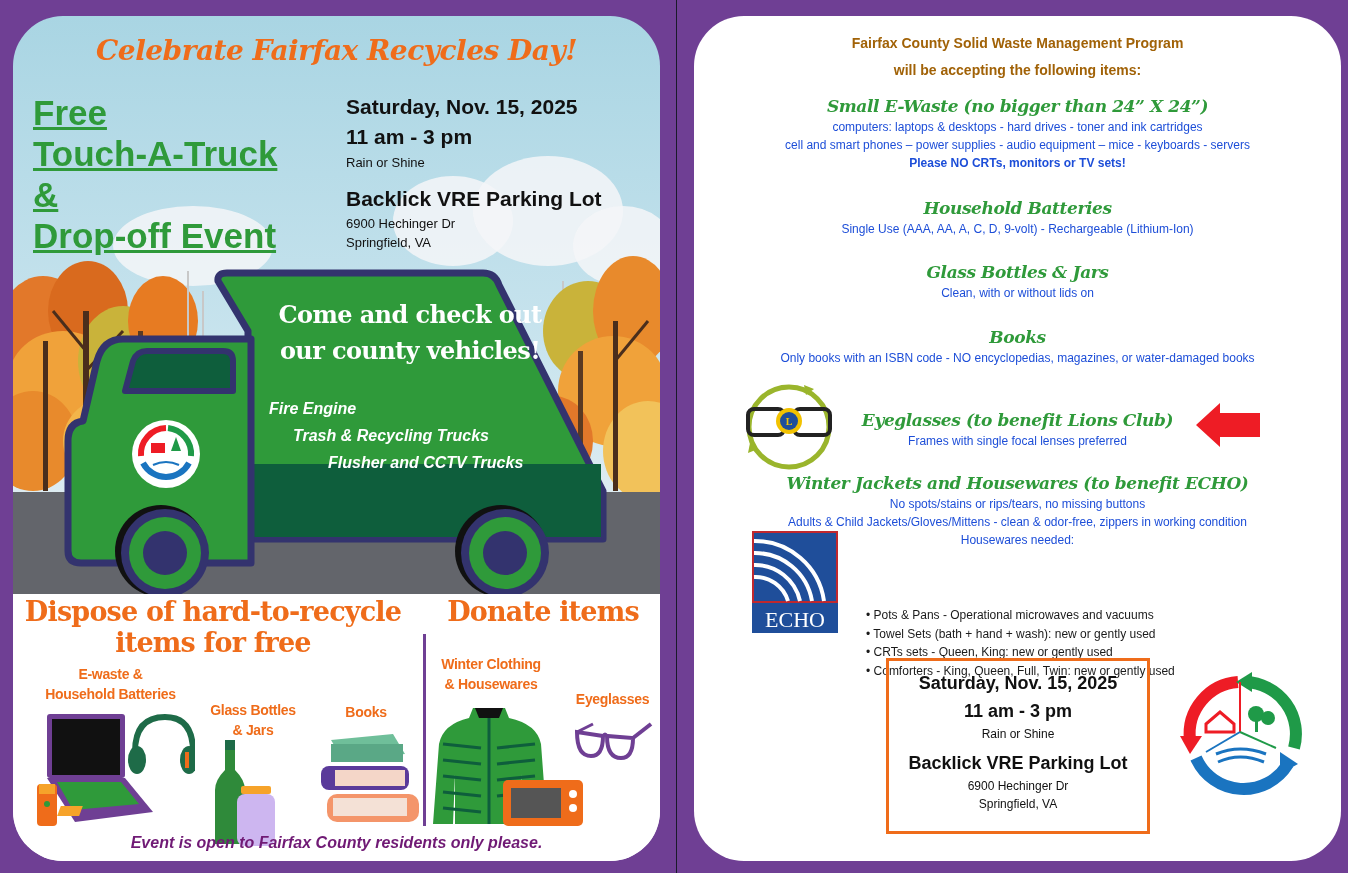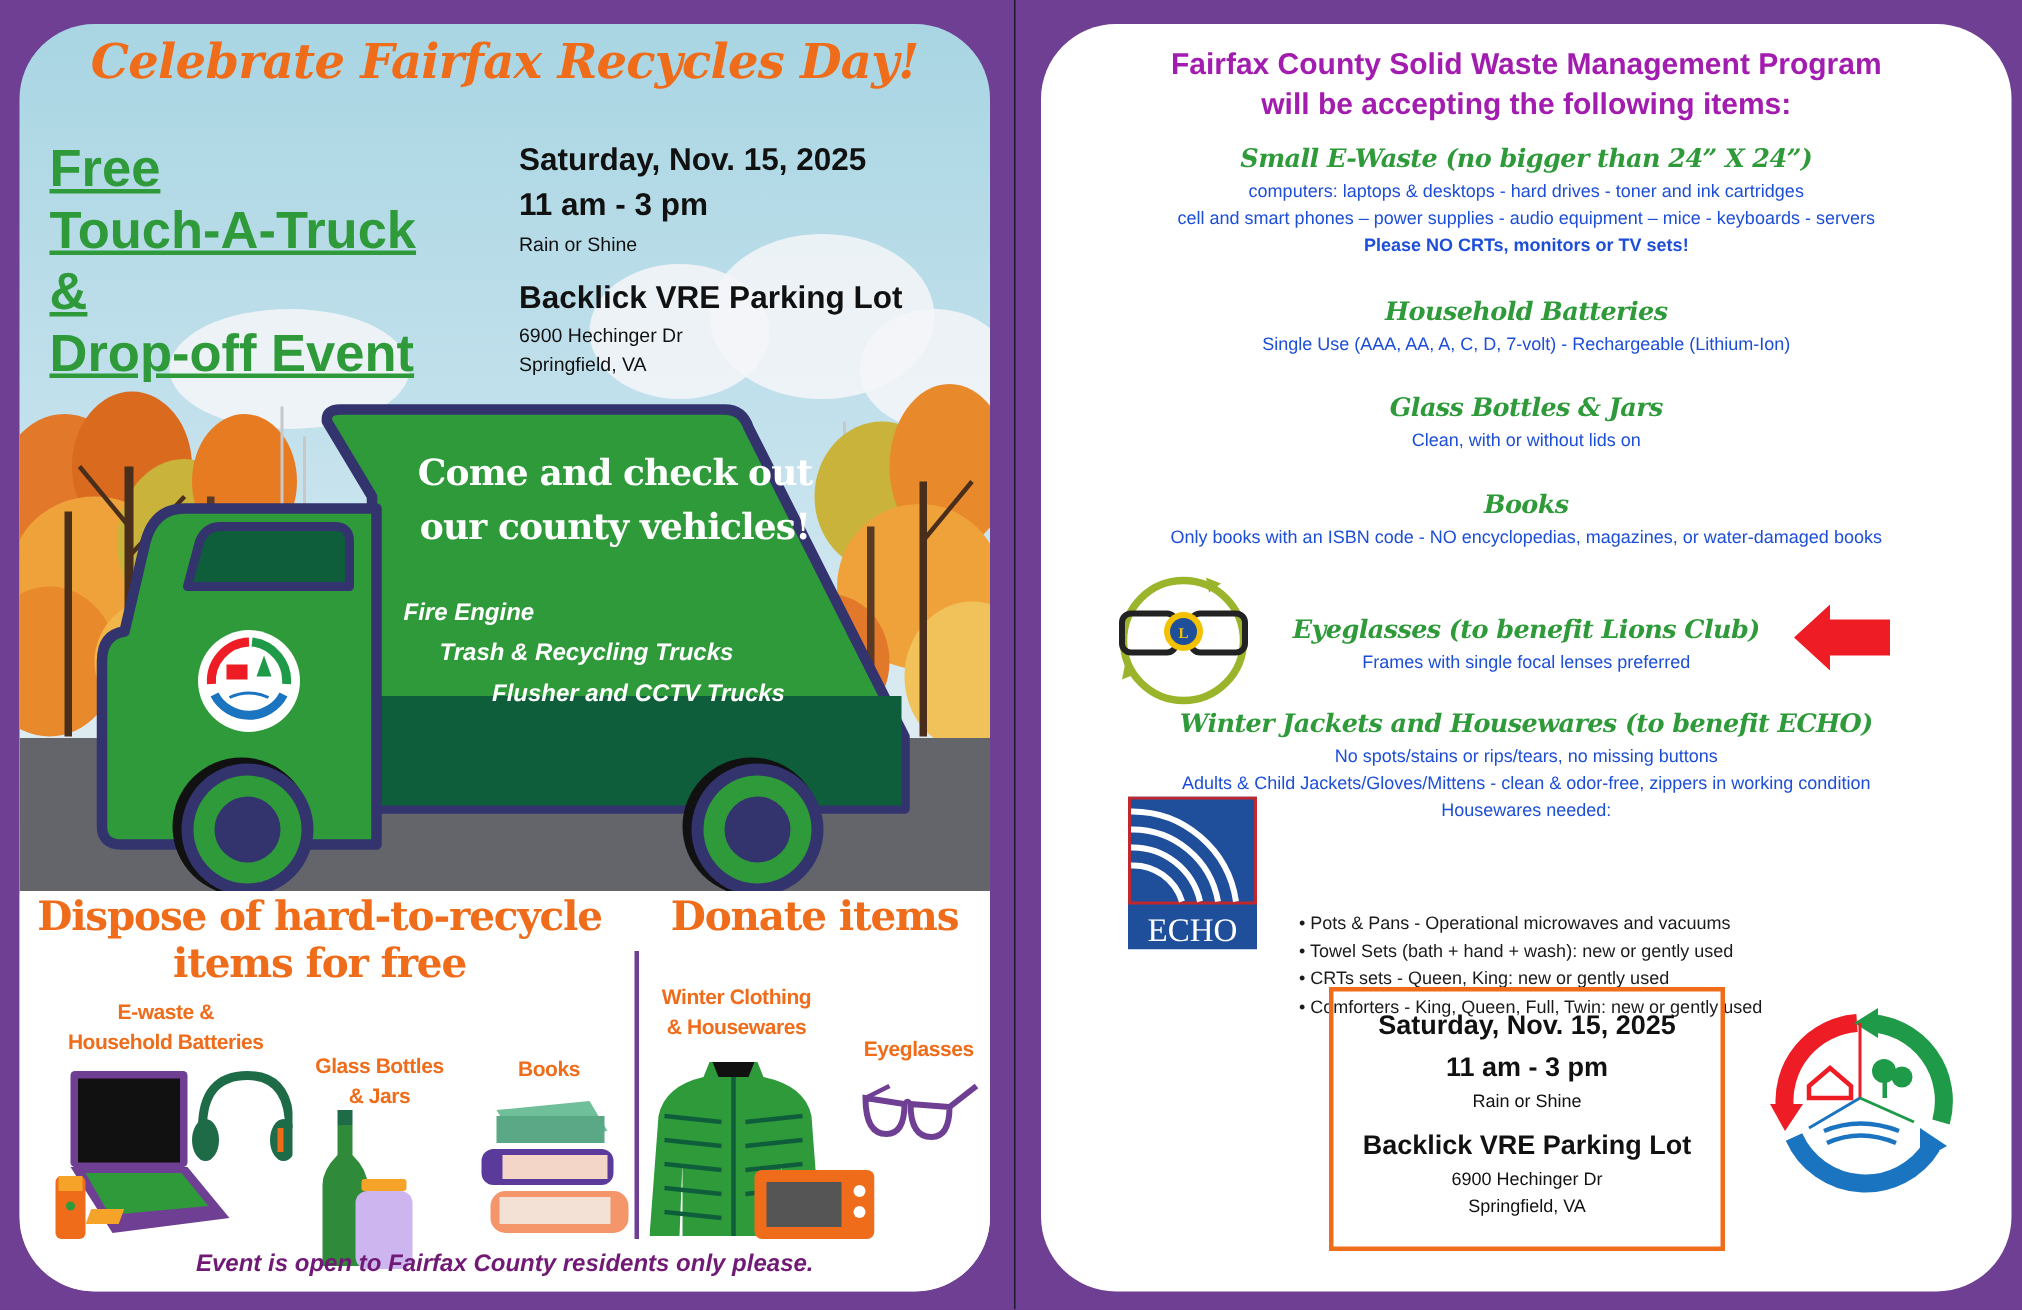--- a/index.html
+++ b/index.html
@@ -8,23 +8,23 @@
 
   .divider-line { position: absolute; left: 676px; top: 0; width: 1px; height: 873px; background: #1a1a2a; }
 
   
   .left-panel {
     position: absolute; left: 13px; top: 16px; width: 647px; height: 845px;
     border-radius: 50px; overflow: hidden;
     background: linear-gradient(#a9d5e3 0%, #c9e4ee 40%, #eef2f4 70%);
   }
   .lp-title {
-    position: absolute; left: 0; top: 6px; width: 647px; text-align: center;
+    position: absolute; left: 0; top: 18px; width: 647px; text-align: center;
     font-family: "DejaVu Serif", serif; font-weight: bold; font-style: italic;
-    font-size: 32px; color: #ef6c1a; letter-spacing: -0.5px;
+    font-size: 28px; color: #ef6c1a; letter-spacing: -0.5px;
   }
   .lp-free {
     position: absolute; left: 20px; top: 76px; width: 292px; text-align: left;
     font-family: "Liberation Sans", sans-serif; font-weight: bold; color: #2f9a3a;
     font-size: 35px; line-height: 41px; text-decoration: underline;
   }
   .lp-info { position: absolute; left: 333px; top: 76px; color: #111; }
   .lp-date { font-weight: bold; font-size: 21px; line-height: 30px; }
   .lp-time { font-weight: bold; font-size: 21px; line-height: 30px; }
   .lp-rain { font-size: 13px; line-height: 22px; margin-bottom: 10px; }
@@ -59,21 +59,21 @@
     font-size: 16px; color: #701a75;
   }
 
   
   .right-panel {
     position: absolute; left: 694px; top: 16px; width: 647px; height: 845px;
     background: #ffffff; border-radius: 50px; overflow: hidden;
   }
   .rp-head {
     position: absolute; left: 0; top: 14px; width: 647px; text-align: center;
-    font-weight: bold; color: #a21caf; font-size: 20px; line-height: 27px;
+    font-weight: bold; color: #a16207; font-size: 14px; line-height: 27px;
   }
   .rp-sec { position: absolute; left: 0; width: 647px; text-align: center; }
   .rp-sec-title {
     font-family: "DejaVu Serif", serif; font-weight: bold; font-style: italic;
     color: #2f9a3a; font-size: 17px; line-height: 24px; letter-spacing: -0.4px;
   }
   .rp-line { color: #1d4ed8; font-size: 12px; line-height: 18px; }
   .rp-bold { font-weight: bold; }
 
   .bullets { position: absolute; left: 172px; top: 566px; margin-top: 24px; }
@@ -287,21 +287,21 @@
 
   <div class="rp-sec" style="top:78px;">
     <div class="rp-sec-title">Small E-Waste (no bigger than 24” X 24”)</div>
     <div class="rp-line">computers: laptops &amp; desktops - hard drives - toner and ink cartridges</div>
     <div class="rp-line">cell and smart phones – power supplies - audio equipment – mice - keyboards - servers</div>
     <div class="rp-line rp-bold">Please NO CRTs, monitors or TV sets!</div>
   </div>
 
   <div class="rp-sec" style="top:180px;">
     <div class="rp-sec-title">Household Batteries</div>
-    <div class="rp-line">Single Use (AAA, AA, A, C, D, 7-volt) - Rechargeable (Lithium-Ion)</div>
+    <div class="rp-line">Single Use (AAA, AA, A, C, D, 9-volt) - Rechargeable (Lithium-Ion)</div>
   </div>
 
   <div class="rp-sec" style="top:244px;">
     <div class="rp-sec-title">Glass Bottles &amp; Jars</div>
     <div class="rp-line">Clean, with or without lids on</div>
   </div>
 
   <div class="rp-sec" style="top:309px;">
     <div class="rp-sec-title">Books</div>
     <div class="rp-line">Only books with an ISBN code - NO encyclopedias, magazines, or water-damaged books</div>

